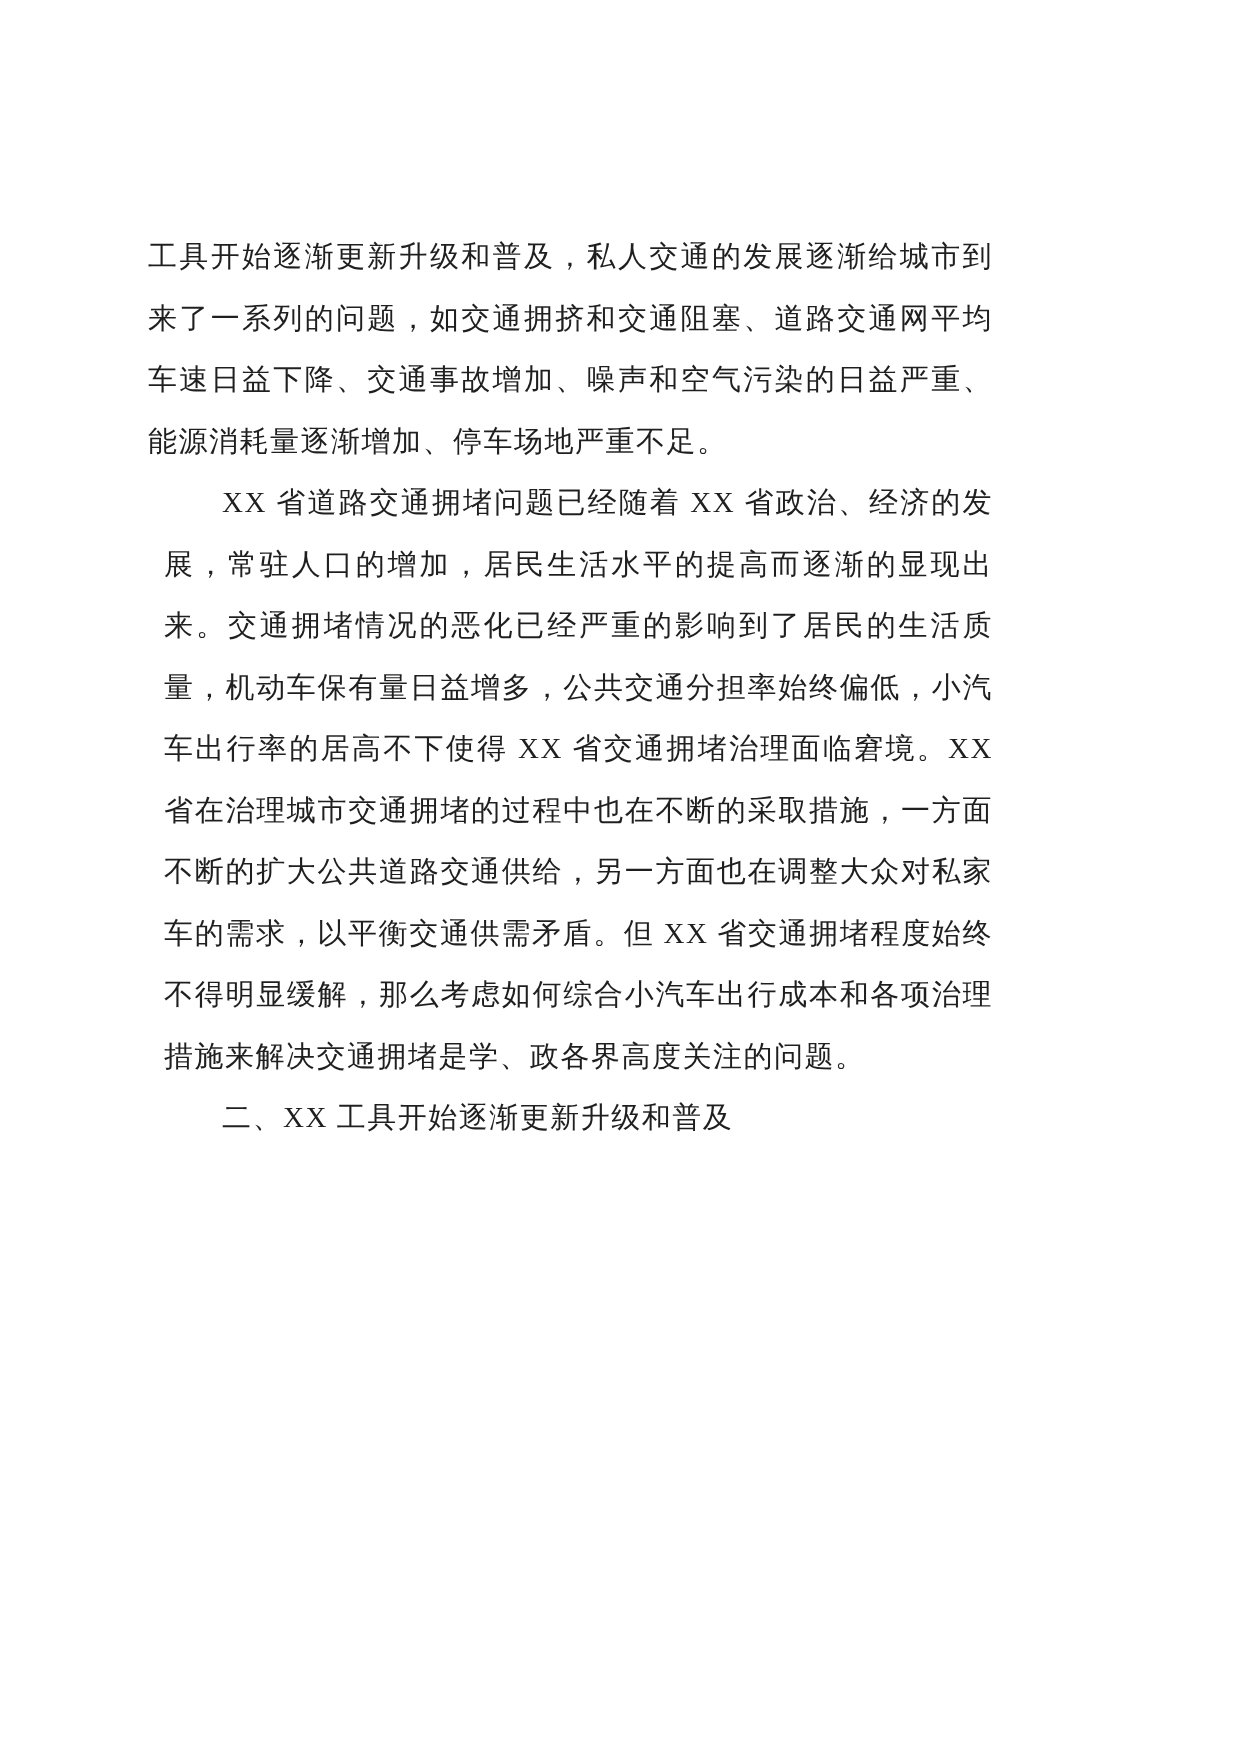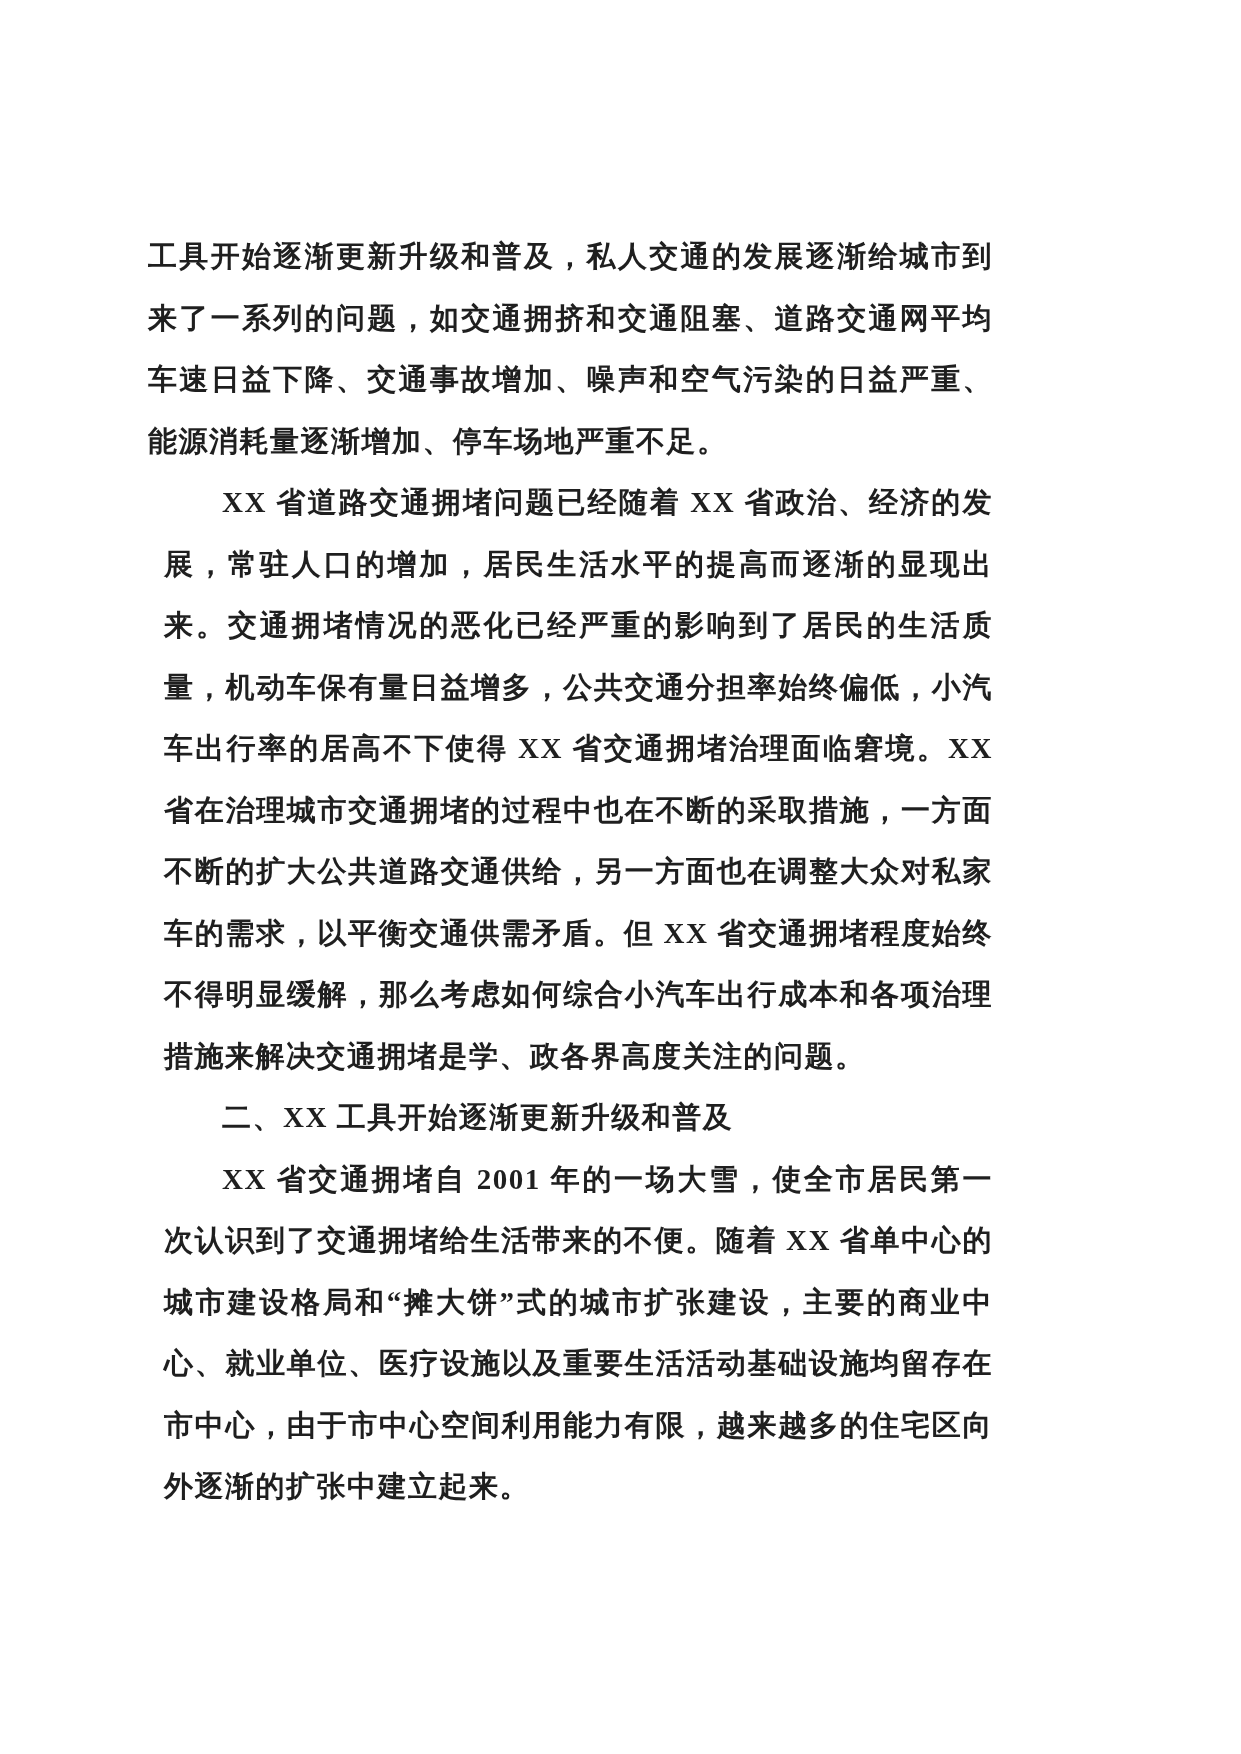--- a/index.html
+++ b/index.html
@@ -7,21 +7,20 @@
     padding: 0;
     background: #ffffff;
   }
   .page {
     position: relative;
     width: 1241px;
     height: 1550px;
     background: #ffffff;
     overflow: hidden;
     font-family: "Liberation Serif", serif;
-    font-weight: bold;
   }
   .content {
     position: absolute;
     left: 148px;
     top: 226px;
     width: 845px;
   }
   .content p {
     margin: 0;
     padding: 0;
@@ -50,17 +49,16 @@
   }
 </style>
 </head>
 <body>
 
 <div class="page">
   <div class="content">
     <p>工具开始逐渐更新升级和普及，私人交通的发展逐渐给城市到来了一系列的问题，如交通拥挤和交通阻塞、道路交通网平均车速日益下降、交通事故增加、噪声和空气污染的日益严重、能源消耗量逐渐增加、停车场地严重不足。</p>
     <p class="indent">XX 省道路交通拥堵问题已经随着 XX 省政治、经济的发展，常驻人口的增加，居民生活水平的提高而逐渐的显现出来。交通拥堵情况的恶化已经严重的影响到了居民的生活质量，机动车保有量日益增多，公共交通分担率始终偏低，小汽车出行率的居高不下使得 XX 省交通拥堵治理面临窘境。XX 省在治理城市交通拥堵的过程中也在不断的采取措施，一方面不断的扩大公共道路交通供给，另一方面也在调整大众对私家车的需求，以平衡交通供需矛盾。但 XX 省交通拥堵程度始终不得明显缓解，那么考虑如何综合小汽车出行成本和各项治理措施来解决交通拥堵是学、政各界高度关注的问题。</p>
     <p class="indent">二、XX 工具开始逐渐更新升级和普及</p>
-    <p class="indent">XX 省交通拥堵自 2001 年的一场大雪，使全市居民第一次认识到了交通拥堵给生活带来的不便。随着 XX 省单中心的城市建设格局和“摊大饼”式的城市扩张建设，主要的商业中心、就业单位、医疗设施以及重要生活活动基础设施均留存在市中心，由于市中心空间利用能力有限，越来越多的住宅区向外逐渐的扩张中建立起来。</p>
   </div>
 
   <div class="footer">第 2 页 共 38 页</div>
 </div>
 
 </body></html>

